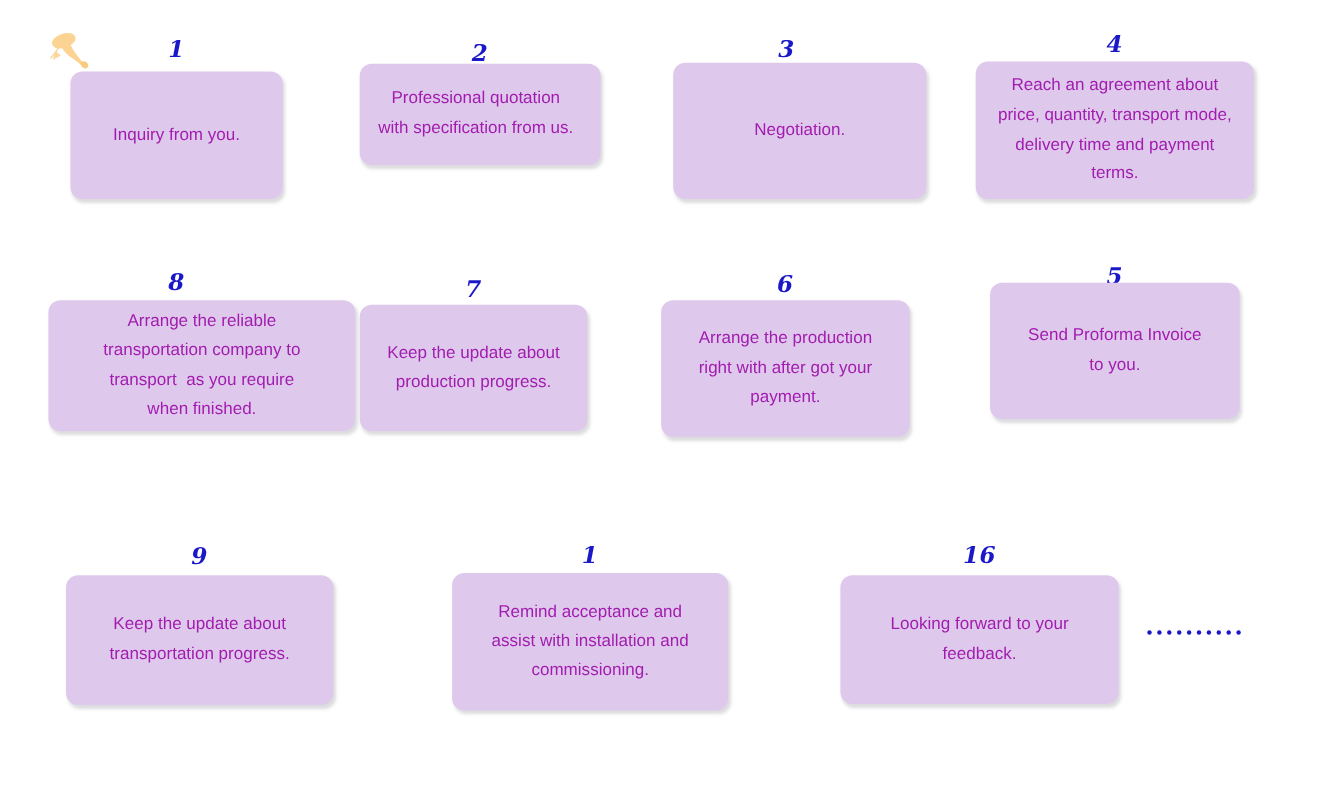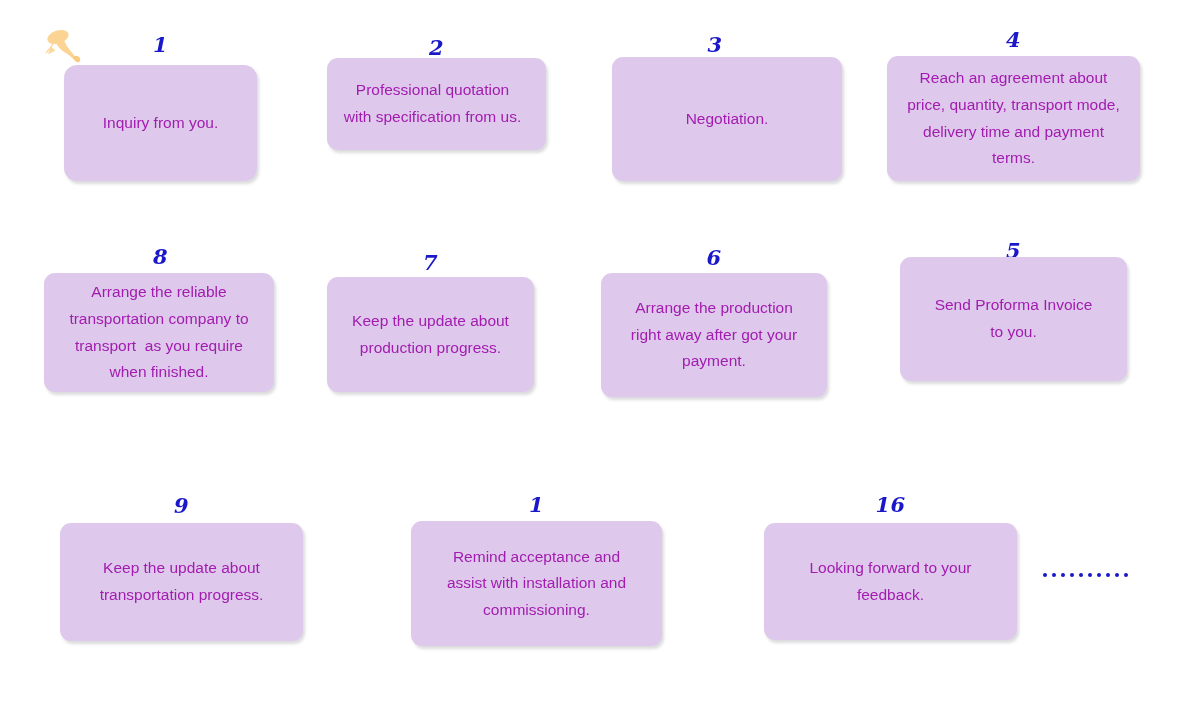--- a/index.html
+++ b/index.html
@@ -95,21 +95,21 @@
         <path d="M15.5 15 C 16.5 20, 22 25, 27.5 28 L 33 32.5 C 35 34, 36.5 32.5, 35 30.5 L 31 25.5 C 27 20.5, 24.5 16.5, 23.5 12.5 Z" fill="#fbd493"></path>
         <path d="M33 30.5 C 36 29, 39 30, 40 32.5 C 41 35, 39 37, 36.5 36 C 34.5 35, 33 33, 33 30.5 Z" fill="#f9cb7e"></path>
         <path d="M14 16 C 12 20, 9 24, 6 27" stroke="#fbd493" stroke-width="1.6" fill="none" opacity="0.85"></path>
         <path d="M10.5 20.5 L 8 28.5 L 15.5 24.5 Z" fill="#fbd493" opacity="0.9"></path>
       </g>
     </svg>
   </div>
 
   <div class="step">
     <div class="step-number" style="left: 64px; top: 34px; width: 193px;">1</div>
-    <div class="step-box" style="left: 64px; top: 65px; width: 193px; height: 116px; border-radius: 13px;">
+    <div class="step-box" style="left: 64px; top: 65px; width: 193px; height: 116px;">
       <span class="step-text">Inquiry from you.</span>
     </div>
   </div>
 
   <div class="step">
     <div class="step-number" style="left: 327px; top: 37px; width: 219px;">2</div>
     <div class="step-box" style="left: 327px; top: 58px; width: 219px; height: 92px;">
       <span class="step-text overflow-text">Professional quotation
 with specification from us.</span>
     </div>
@@ -127,41 +127,41 @@
     <div class="step-box" style="left: 887px; top: 56px; width: 253px; height: 125px;">
       <span class="step-text">Reach an agreement about
 price, quantity, transport mode,
 delivery time and payment
 terms.</span>
     </div>
   </div>
 
   <div class="step">
     <div class="step-number" style="left: 44px; top: 246px; width: 233px;">8</div>
-    <div class="step-box" style="left: 44px; top: 273px; width: 230px; height: 119px;">
+    <div class="step-box" style="left: 44px; top: 273px; width: 279px; height: 119px;">
       <span class="step-text">Arrange the reliable
 transportation company to
 transport  as you require
 when finished.</span>
     </div>
   </div>
 
   <div class="step">
     <div class="step-number" style="left: 327px; top: 252px; width: 207px;">7</div>
     <div class="step-box" style="left: 327px; top: 277px; width: 207px; height: 115px;">
       <span class="step-text">Keep the update about
 production progress.</span>
     </div>
   </div>
 
   <div class="step">
     <div class="step-number" style="left: 601px; top: 247px; width: 226px;">6</div>
     <div class="step-box" style="left: 601px; top: 273px; width: 226px; height: 124px;">
       <span class="step-text">Arrange the production
-right away after got your
+right with after got your
 payment.</span>
     </div>
   </div>
 
   <div class="step">
     <div class="step-number" style="left: 900px; top: 240px; width: 227px;">5</div>
     <div class="step-box" style="left: 900px; top: 257px; width: 227px; height: 124px;">
       <span class="step-text">Send Proforma Invoice
 to you.</span>
     </div>

